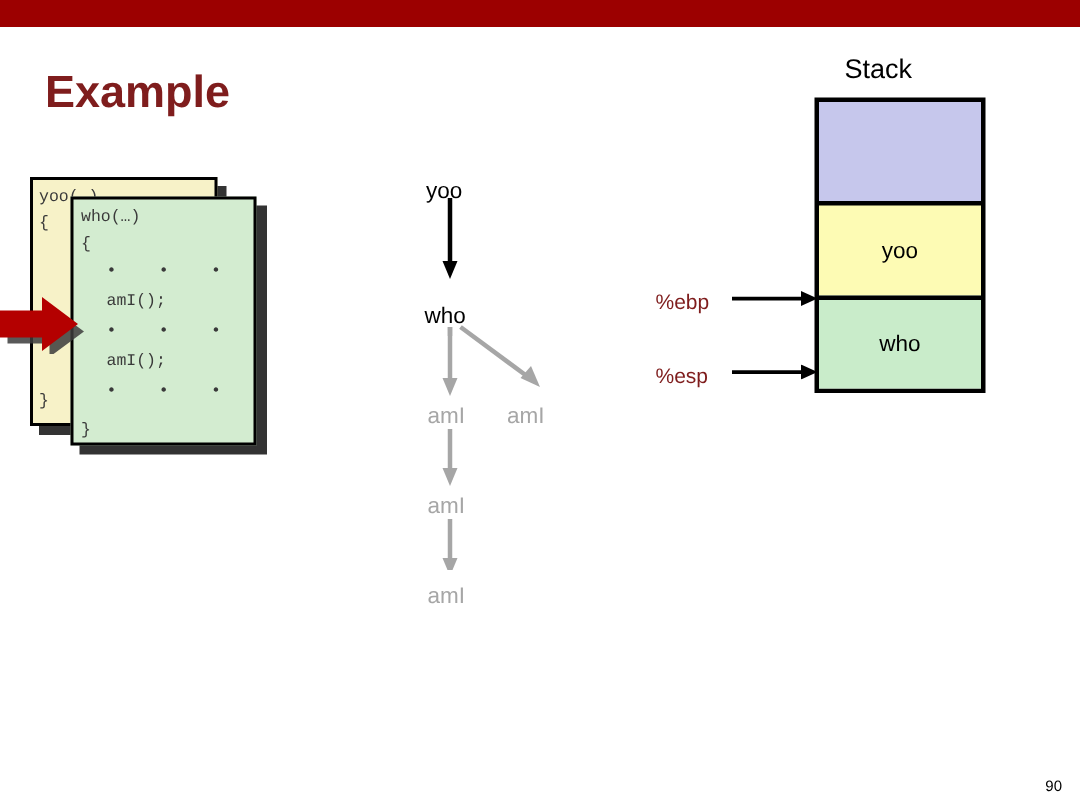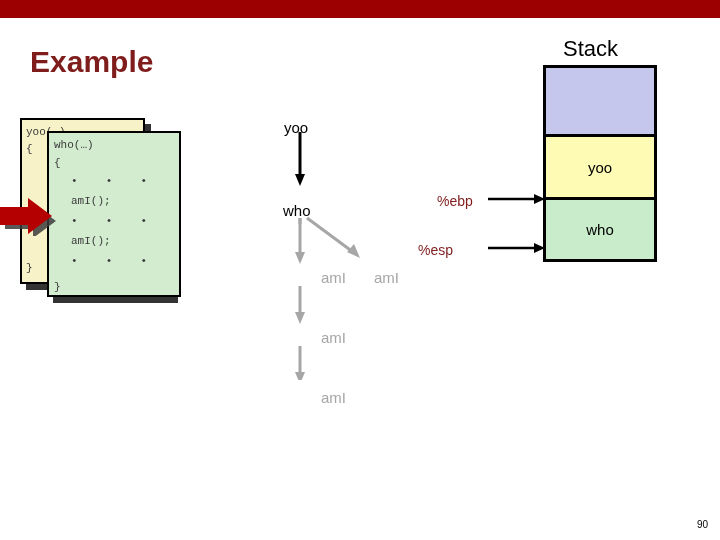--- a/index.html
+++ b/index.html
@@ -69,21 +69,21 @@
   }
   .card-yellow-shadow {
     left: 26px;
     top: 124px;
     width: 125px;
     height: 166px;
   }
   .card-green {
     left: 47px;
     top: 131px;
-    width: 134px;
+    width: 124px;
     height: 166px;
     background: #d3ecd0;
     z-index: 4;
   }
   .card-green-shadow {
     left: 53px;
     top: 137px;
     width: 125px;
     height: 166px;
     z-index: 3;
@@ -118,33 +118,32 @@
     position: absolute;
     font-size: 15px;
     line-height: 1;
     white-space: nowrap;
   }
   .tree-label.active {
     color: #000000;
   }
   .tree-label.inactive {
     color: #a6a6a6;
-    margin-left: 36px;
   }
   .tree-svg {
     position: absolute;
     left: 0; top: 0;
   }
 
   
   .stack-title {
     position: absolute;
     left: 563px;
     top: 36px;
-    font-size: 22px;
+    font-size: 18px;
     color: #000000;
     white-space: nowrap;
   }
   .stack {
     position: absolute;
     left: 543px;
     top: 65px;
     width: 114px;
     height: 197px;
     border: 3px solid #000000;
@@ -184,21 +183,21 @@
   }
 
   
   .reg {
     position: absolute;
     font-size: 14px;
     color: #7f1d1d;
     white-space: nowrap;
   }
   .reg-ebp { left: 437px; top: 193px; }
-  .reg-esp { left: 418px; top: 242px; text-align: center; }
+  .reg-esp { left: 437px; top: 242px; text-align: center; }
   .reg-arrow {
     position: absolute;
     left: 488px;
     height: 10px;
     width: 58px;
   }
   .reg-arrow.ebp { top: 194px; }
   .reg-arrow.esp { top: 243px; }
 
   

